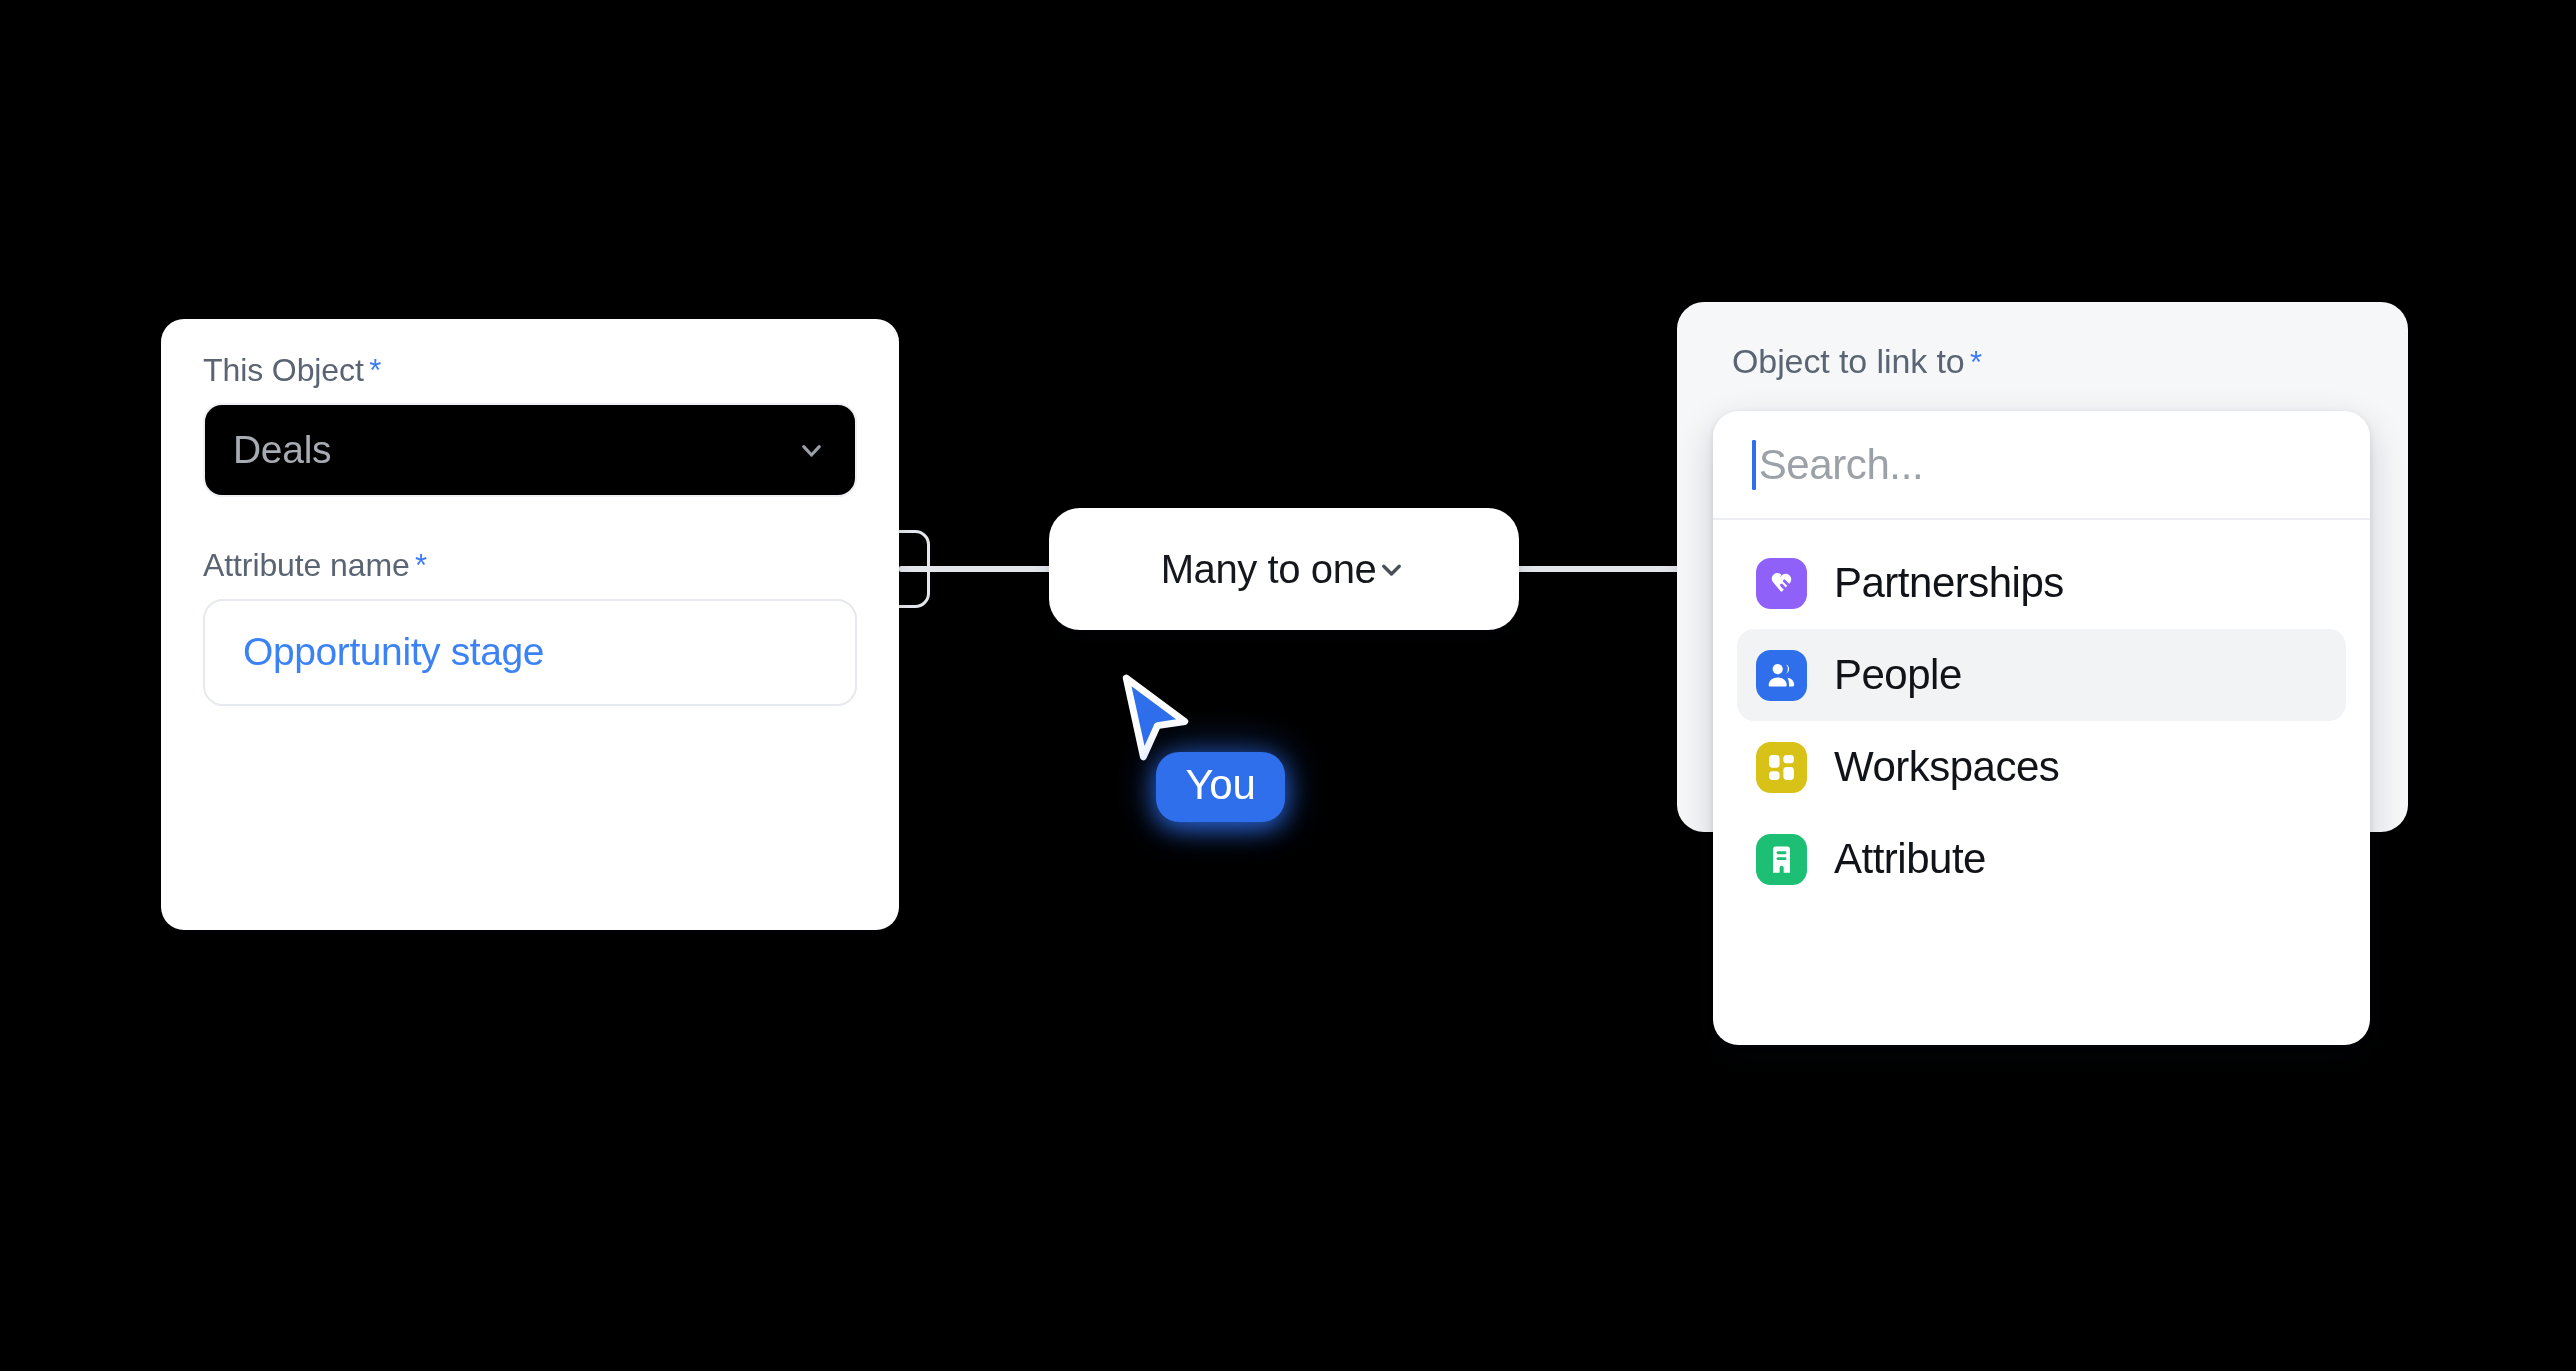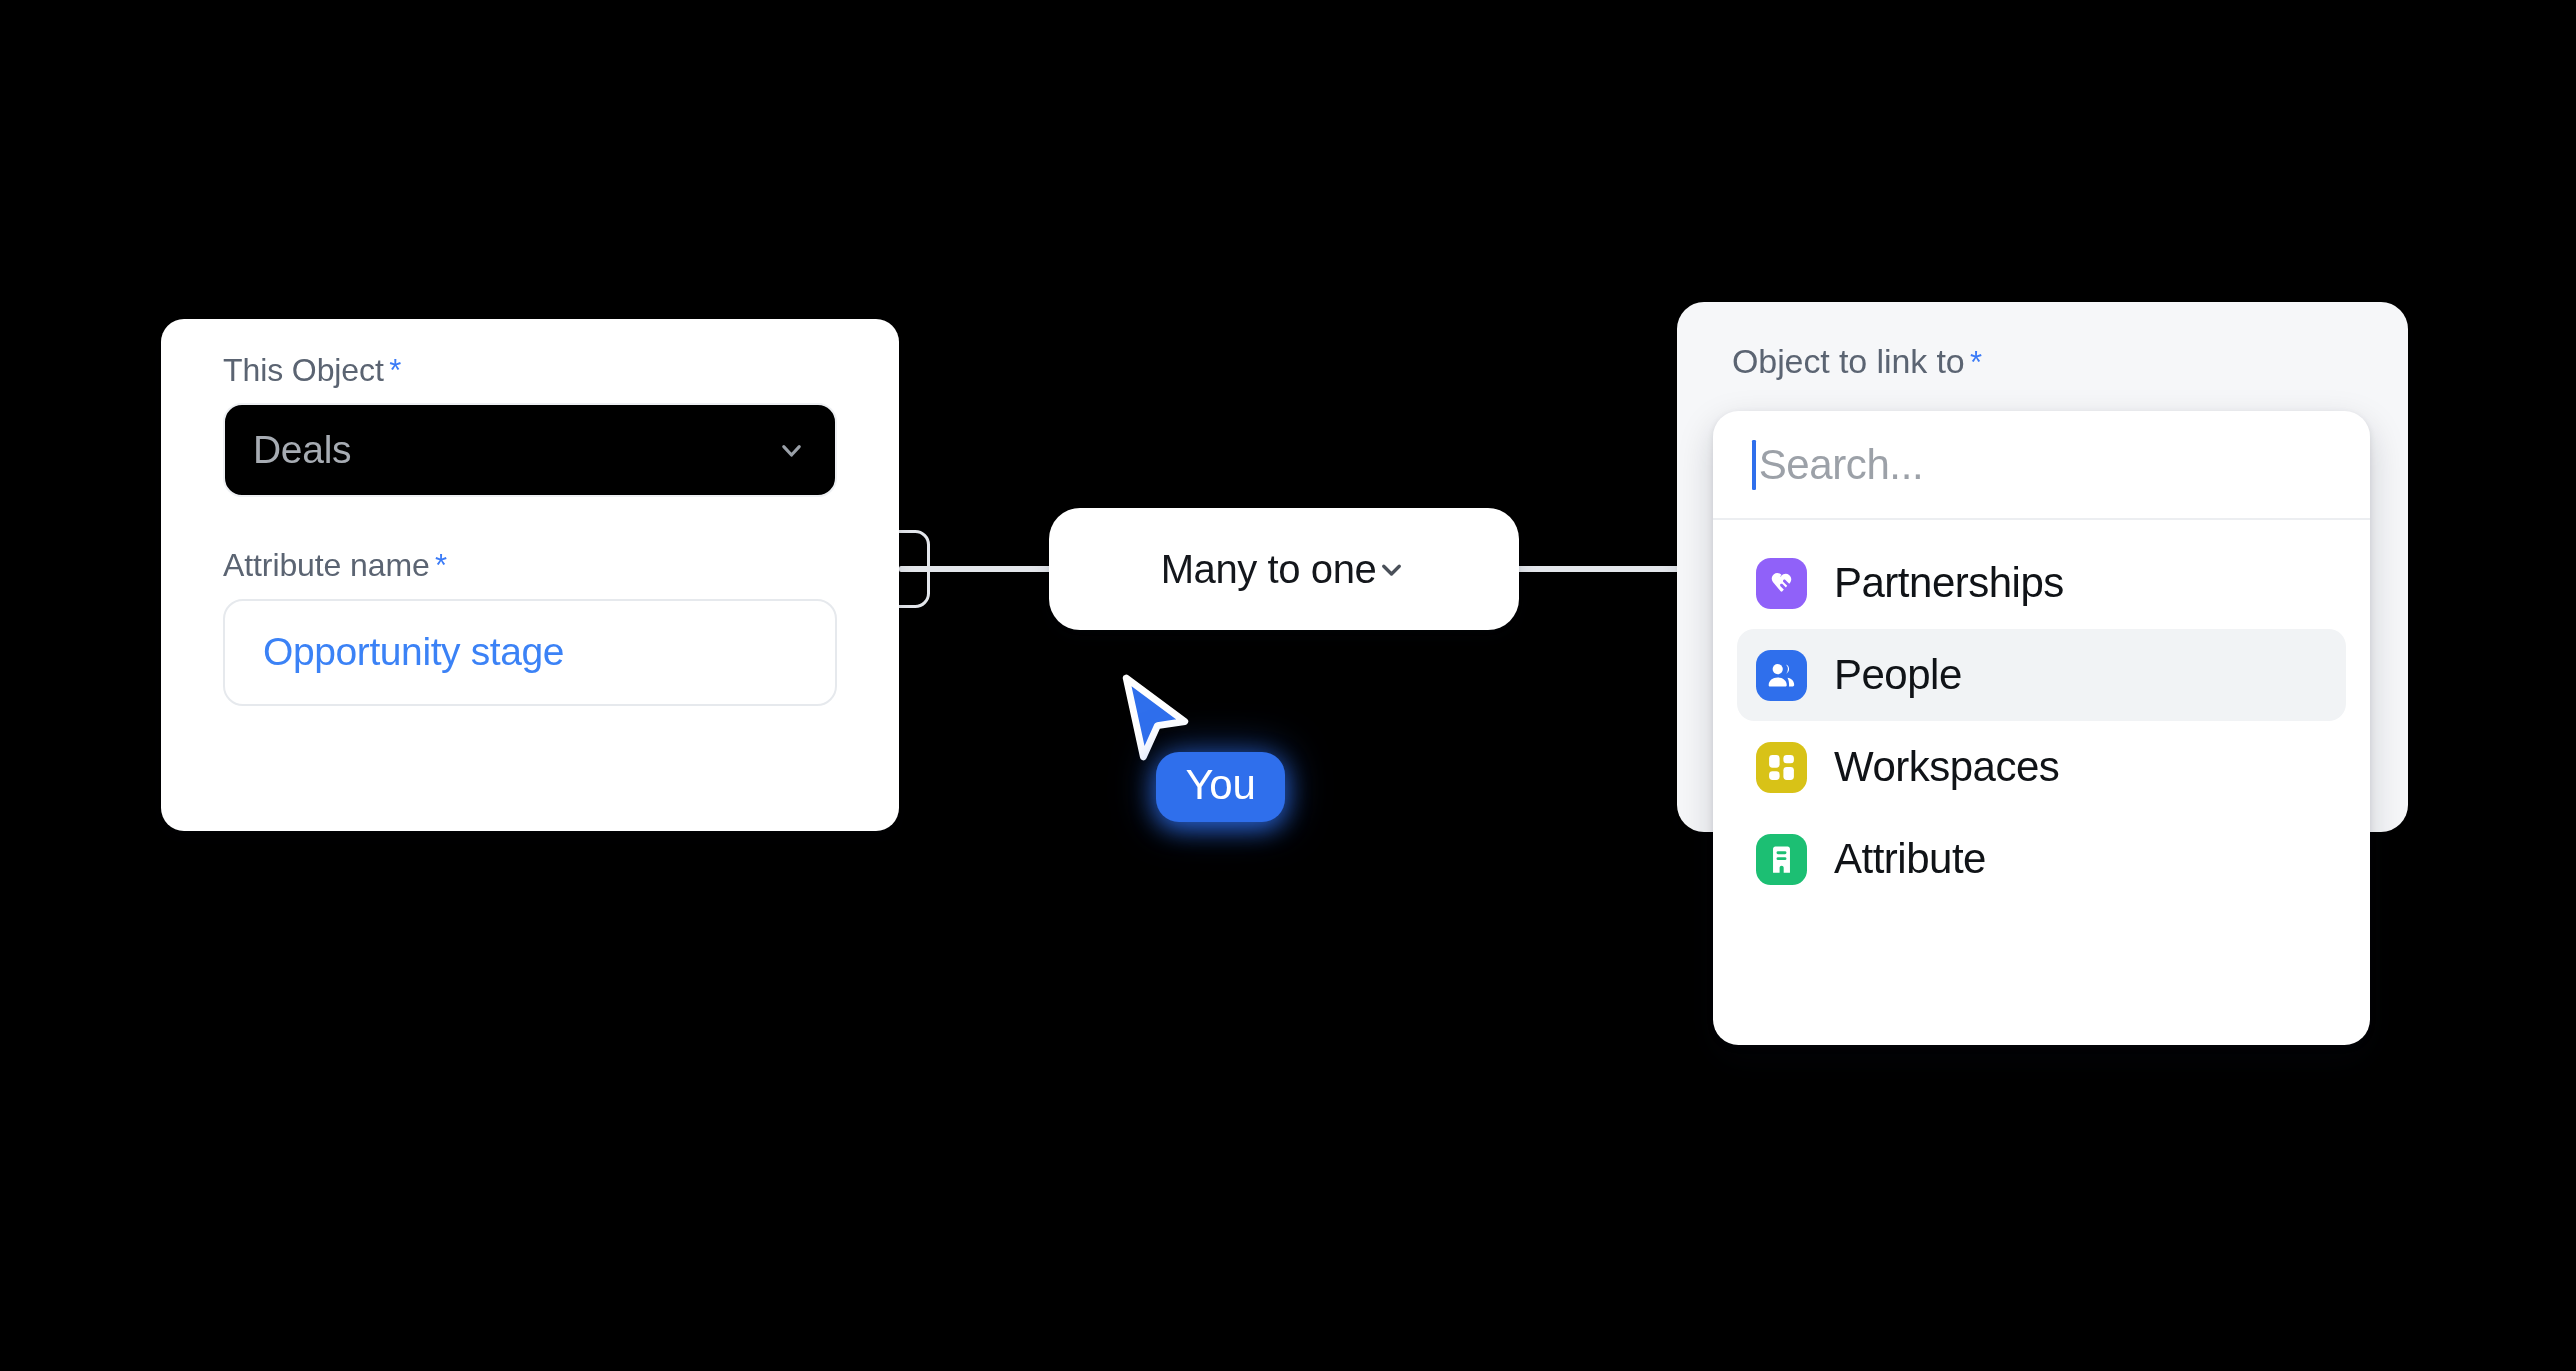--- a/index.html
+++ b/index.html
@@ -44,22 +44,22 @@
                 0 6.7px 17.4px rgba(16,24,40,.10),
                 0 0.7px 0 rgba(16,24,40,.04);
     box-sizing: border-box;
   }
 
   
   #left-card {
     left: 161px;
     top: 319px;
     width: 738px;
-    height: 512px;
-    padding: 35px 62px;
+    height: 611px;
+    padding: 35px 42px;
   }
   .field-label {
     font-size: 32px;
     color: #5B6472;
     letter-spacing: -0.1px;
     line-height: 1;
     white-space: nowrap;
   }
   .req {
     color: #3B7BF7;

